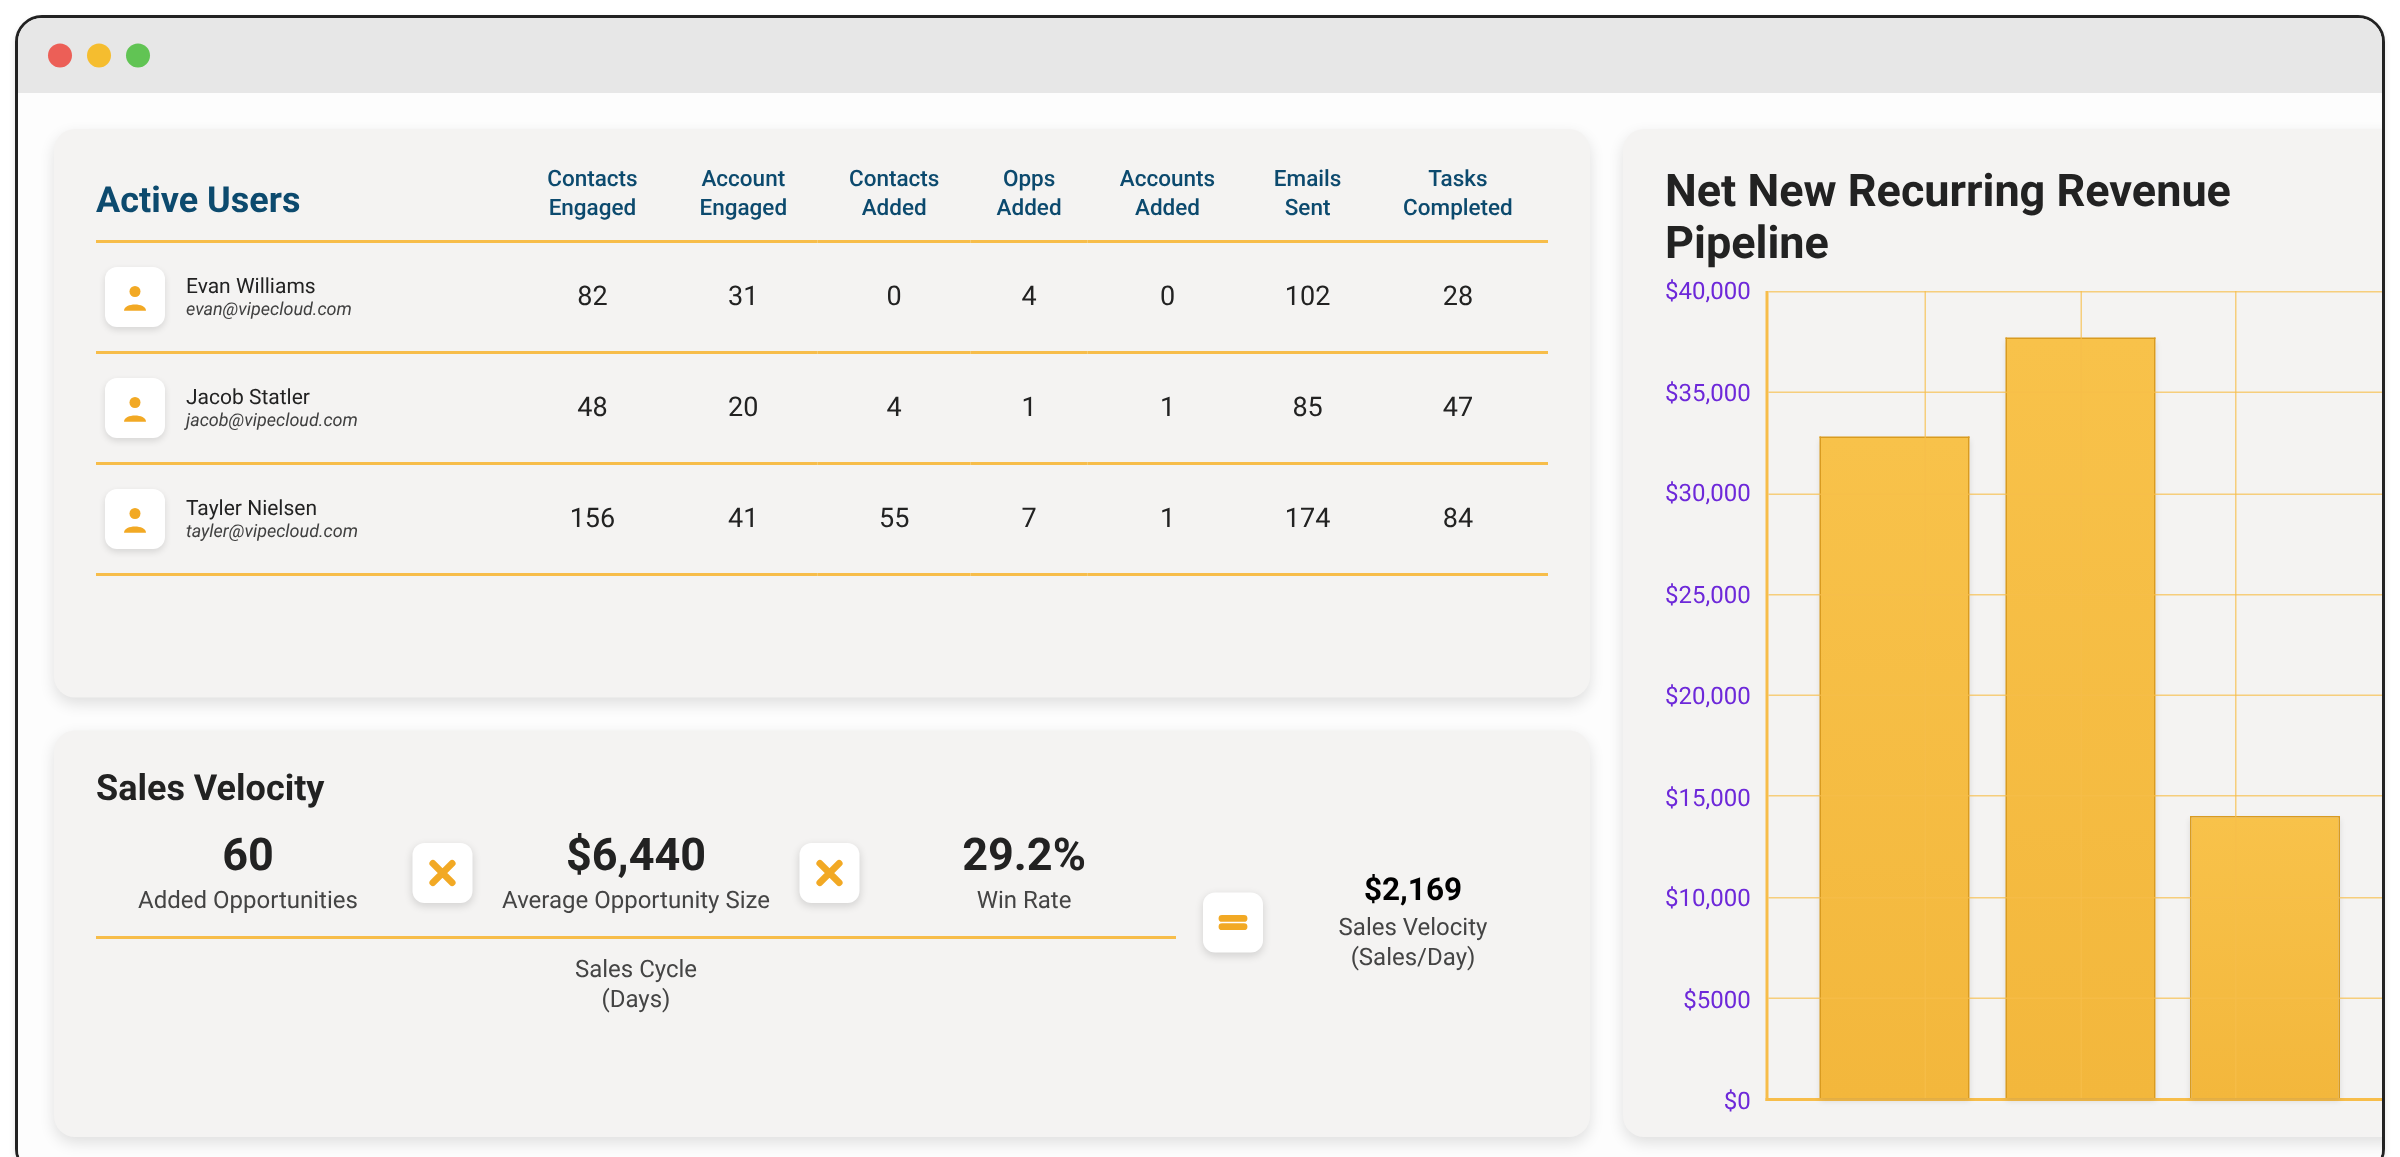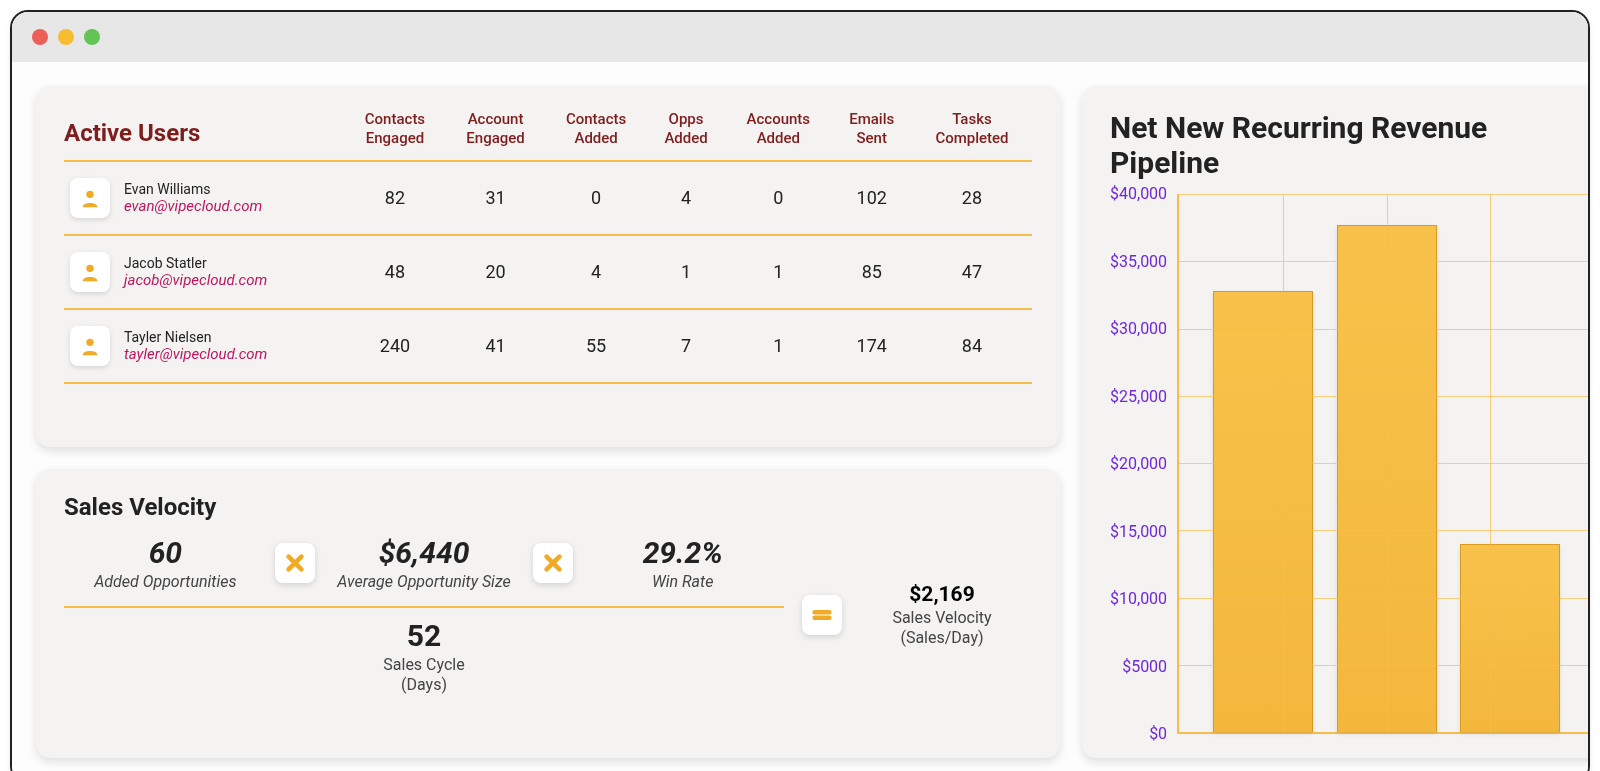--- a/index.html
+++ b/index.html
@@ -60,21 +60,21 @@
   }
 
   
   .users-table {
     width: 100%;
     border-collapse: collapse;
   }
   .users-table th {
     font-size: 15px;
     font-weight: 500;
-    color: #7f1d1d;
+    color: #0c4a6e;
     text-align: center;
     line-height: 1.25;
     padding: 0 6px 12px 6px;
     vertical-align: bottom;
   }
   .users-table th.user-h {
     text-align: left;
     font-size: 24px;
     font-weight: 700;
     padding-left: 0;
@@ -99,21 +99,21 @@
   td.user-td { text-align: left !important; }
   .avatar {
     width: 40px; height: 40px;
     background: #fff;
     border-radius: 8px;
     box-shadow: 0 2px 5px rgba(0,0,0,0.12);
     display:flex; align-items:center; justify-content:center;
   }
   .avatar svg { width: 22px; height: 22px; }
   .user-name { font-size: 14px; color: #222; }
-  .user-email { font-size: 15px; color: #be185d; font-style: italic; text-align: right; }
+  .user-email { font-size: 12px; color: #404040; font-style: italic; text-align: right; }
 
   
   .velocity-top {
     display: flex;
     align-items: flex-start;
     gap: 0;
     margin-top: 14px;
   }
   .velocity-left { flex: 0 0 720px; }
   .velocity-number { font-size: 30px; font-weight: 700; color: #222; }
@@ -140,21 +140,21 @@
   .equals-wrap {
     display:flex; flex-direction:column; align-items:center; justify-content:center;
     padding: 0 10px 0 18px;
     align-self: center;
   }
   .result-wrap {
     text-align:center; flex: 0 0 180px;
     align-self: center;
   }
   .result-num { font-size: 21px; font-weight: 700; }
-  .term { flex:1; text-align:center;font-style:italic; }
+  .term { flex:1; text-align:center; }
 
   
   .chart-title { font-size: 30px; font-weight:700; color:#222; margin-bottom: 14px; }
   .chart-body {
     flex:1;
     position: relative;
     display:flex;
   }
   .y-axis {
     display:flex; flex-direction:column; justify-content:space-between;
@@ -266,21 +266,21 @@
                       <circle cx="12" cy="8" r="4" fill="#f2a924"></circle>
                       <path d="M4 22 C4 16 20 16 20 22 Z" fill="#f2a924"></path>
                     </svg>
                   </div>
                   <div>
                     <div class="user-name">Tayler Nielsen</div>
                     <div class="user-email">tayler@vipecloud.com</div>
                   </div>
                 </div>
               </td>
-              <td>240</td>
+              <td>156</td>
               <td>41</td>
               <td>55</td>
               <td>7</td>
               <td>1</td>
               <td>174</td>
               <td>84</td>
             </tr>
           </tbody>
       </table>
     </div>
@@ -308,21 +308,20 @@
                   <path d="M5 5 L19 19 M19 5 L5 19" stroke="#f2a924" stroke-width="5" stroke-linecap="round"></path>
                 </svg>
             </div>
             <div class="term">
               <div class="velocity-number">29.2%</div>
               <div class="velocity-label">Win Rate</div>
             </div>
           </div>
           <div class="fraction-line"></div>
           <div class="denominator">
-            <div class="velocity-number">52</div>
             <div class="velocity-label" style="white-space:pre-line;">Sales Cycle
 (Days)</div>
           </div>
         </div>
         <div class="equals-wrap">
           <div class="op-badge">
             <svg viewBox="0 0 24 24">
                 <path d="M4 9 H20 M4 15 H20" stroke="#f2a924" stroke-width="5" stroke-linecap="round"></path>
               </svg>
           </div>

